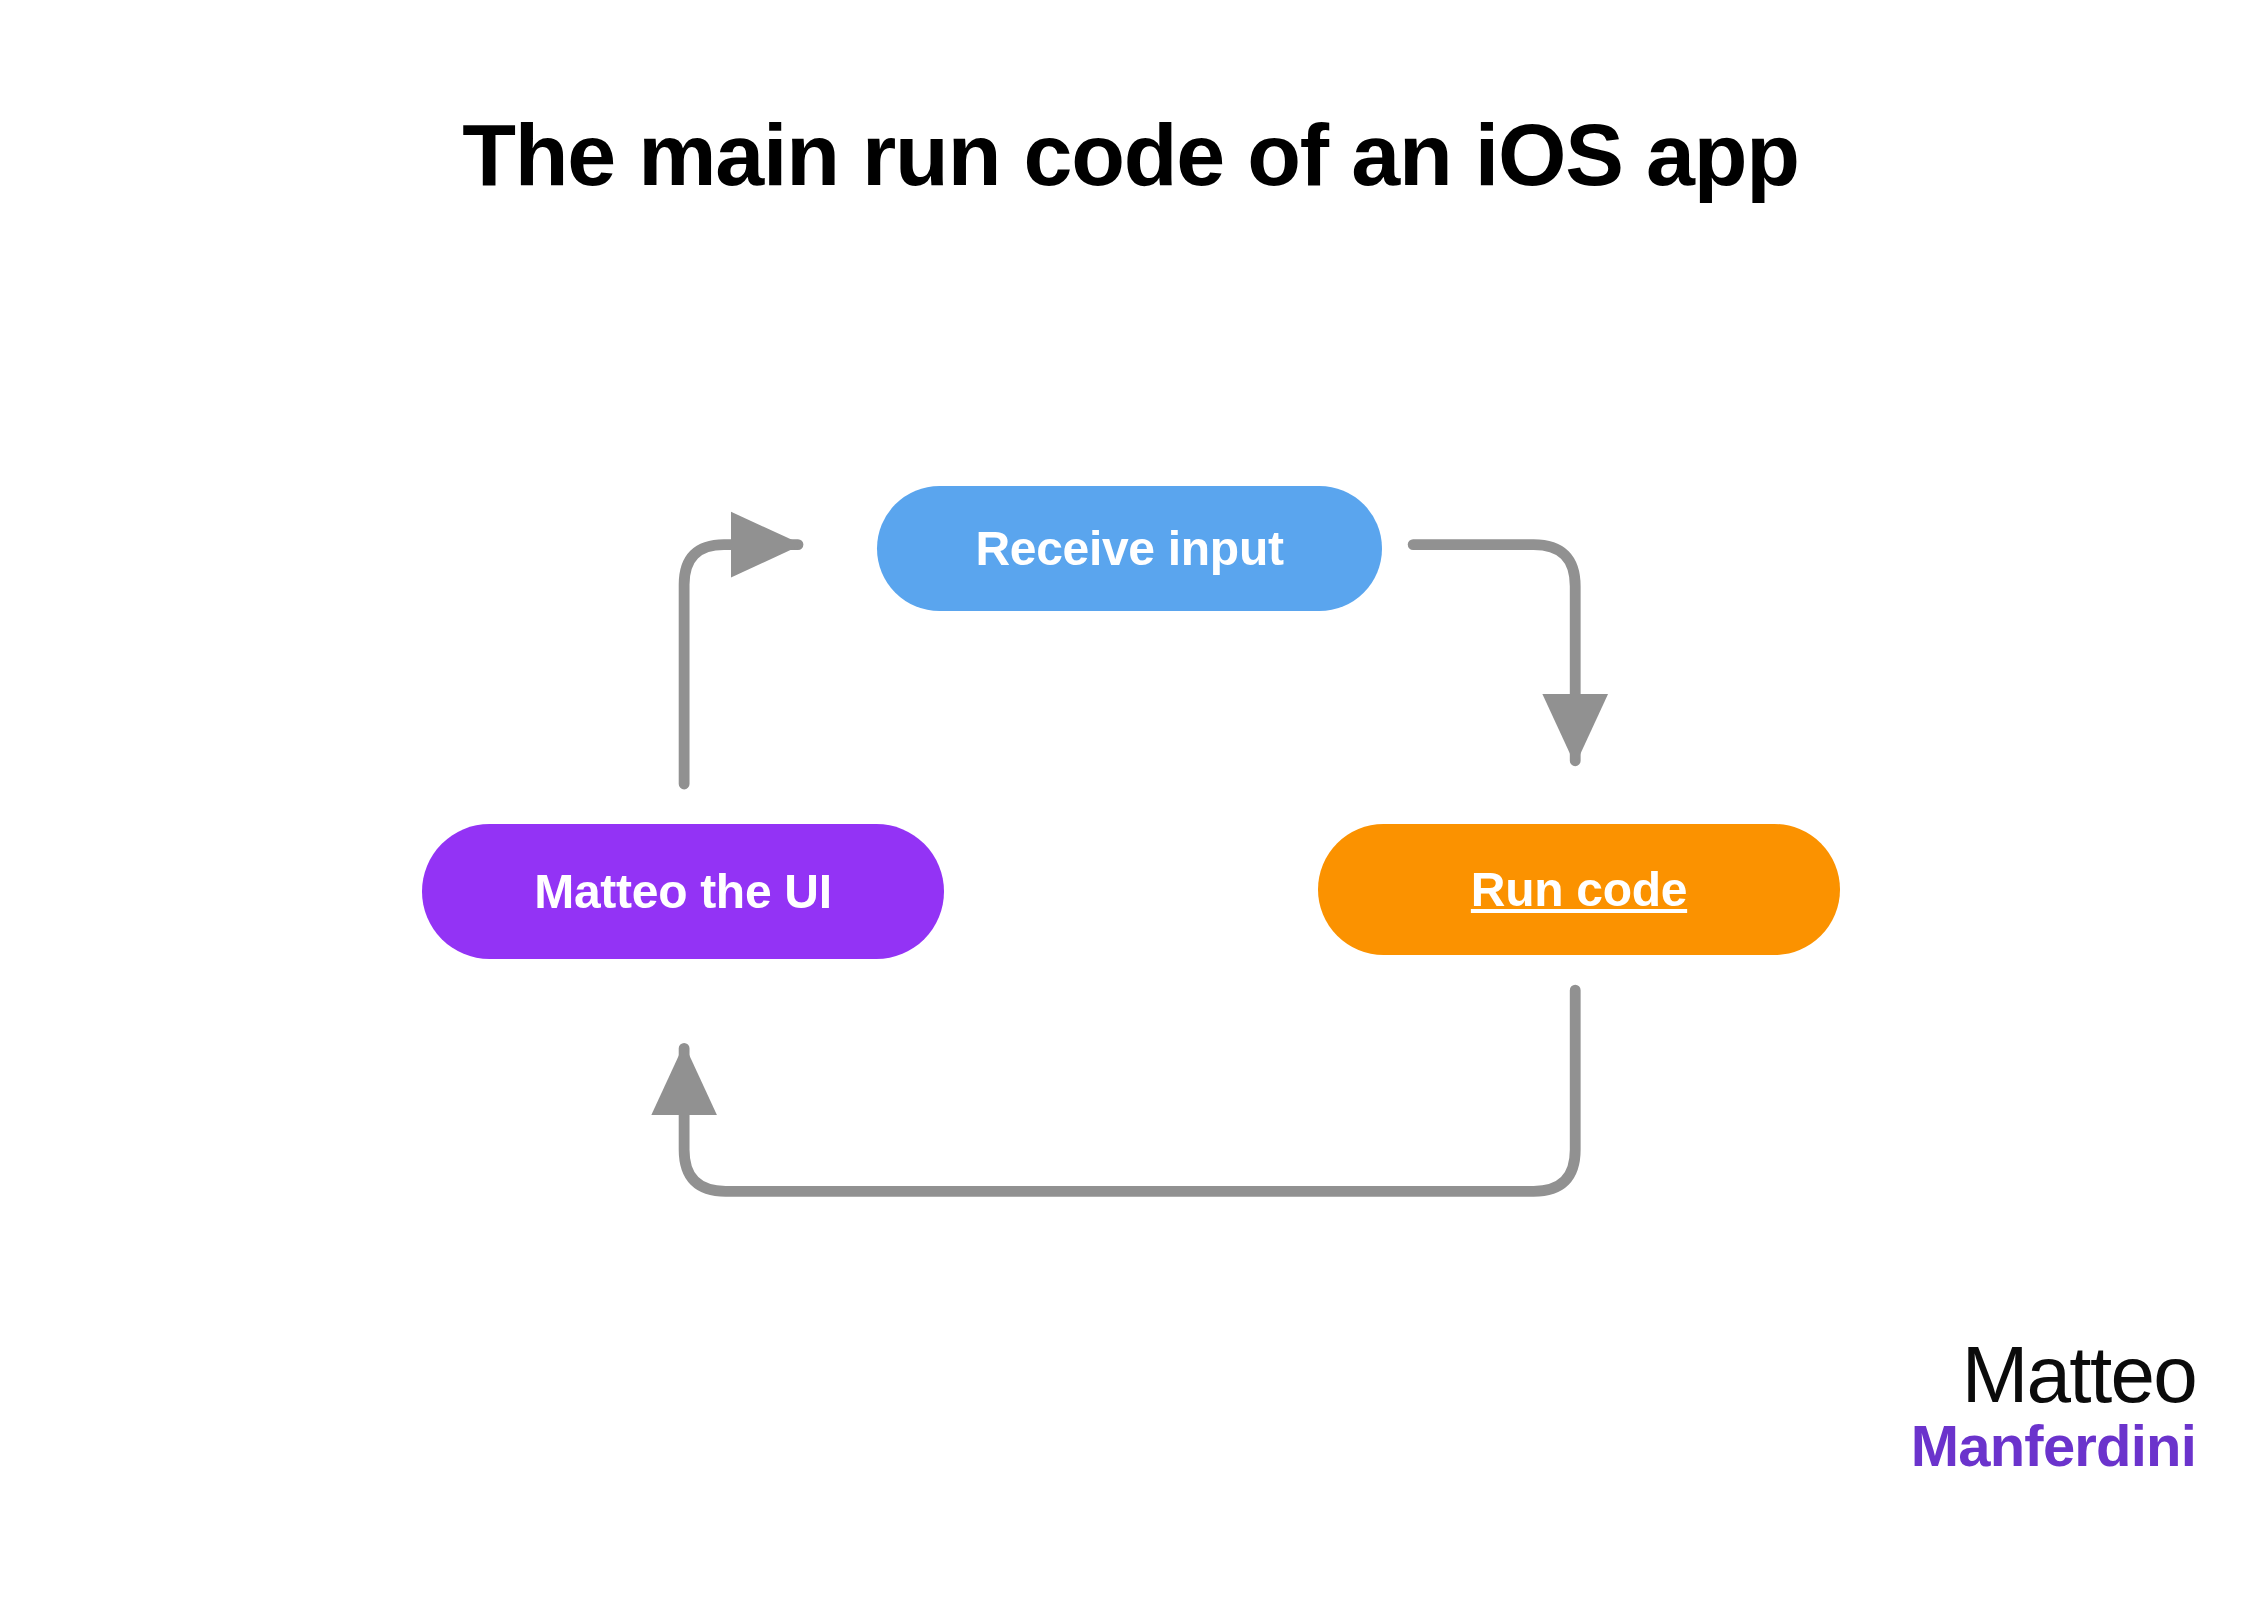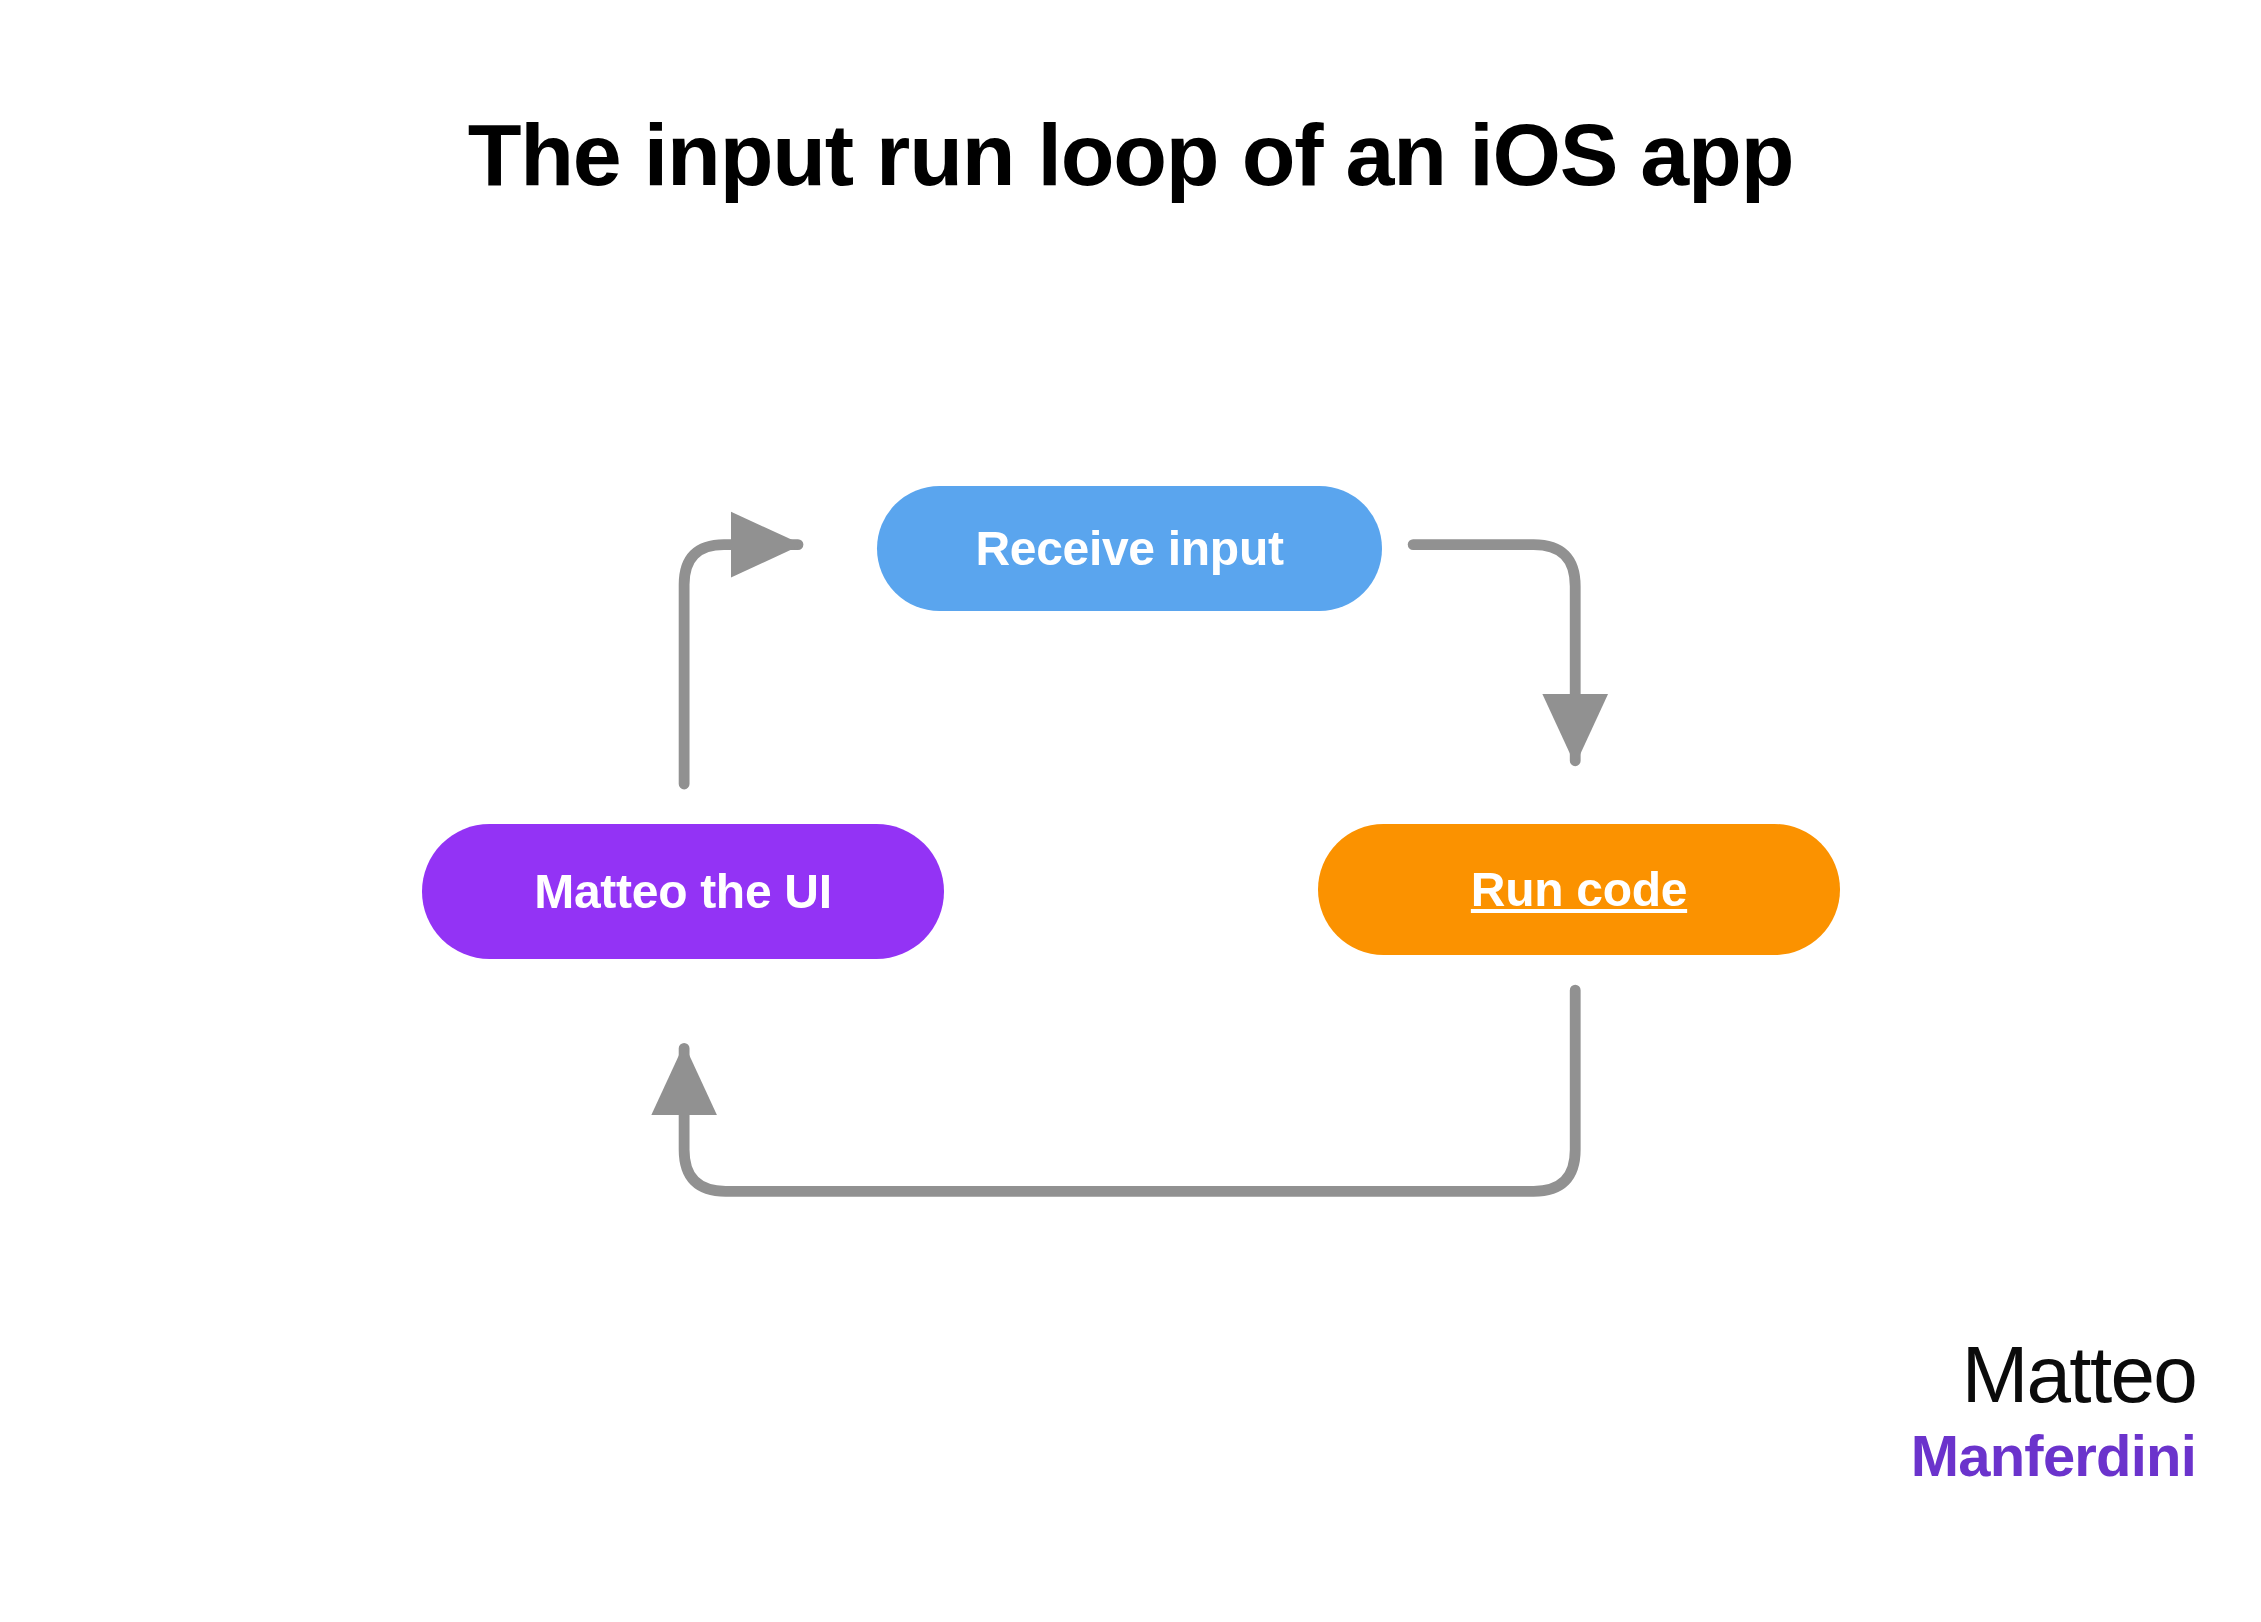--- a/index.html
+++ b/index.html
@@ -127,29 +127,29 @@
     letter-spacing: -1.7px;
     display: block;
   }
   #logo-bottom {
     font-family: "Liberation Sans", sans-serif;
     font-weight: bold;
     font-size: 58px;
     color: #6B33CC;
     letter-spacing: -0.8px;
     display: block;
-    margin-top: 12px;
+    margin-top: 2px;
   }
 </style>
 </head>
 <body>
 
 <div id="canvas">
 
-  <div id="title">The input run loop of an iOS app</div>
+  <div id="title">The main run code of an iOS app</div>
 
   <div id="diagram">
 
     <svg id="arrow-layer" viewBox="0 0 2720 1952">
       <defs>
         <marker id="ah-right" markerWidth="7" markerHeight="7" refX="6.2" refY="3.5" orient="auto" markerUnits="strokeWidth">
           <path d="M0,0.45 L6.6,3.5 L0,6.55 Z" fill="#919191"></path>
         </marker>
         <marker id="ah-down" markerWidth="7" markerHeight="7" refX="6.2" refY="3.5" orient="auto" markerUnits="strokeWidth">
           <path d="M0,0.45 L6.6,3.5 L0,6.55 Z" fill="#919191"></path>

